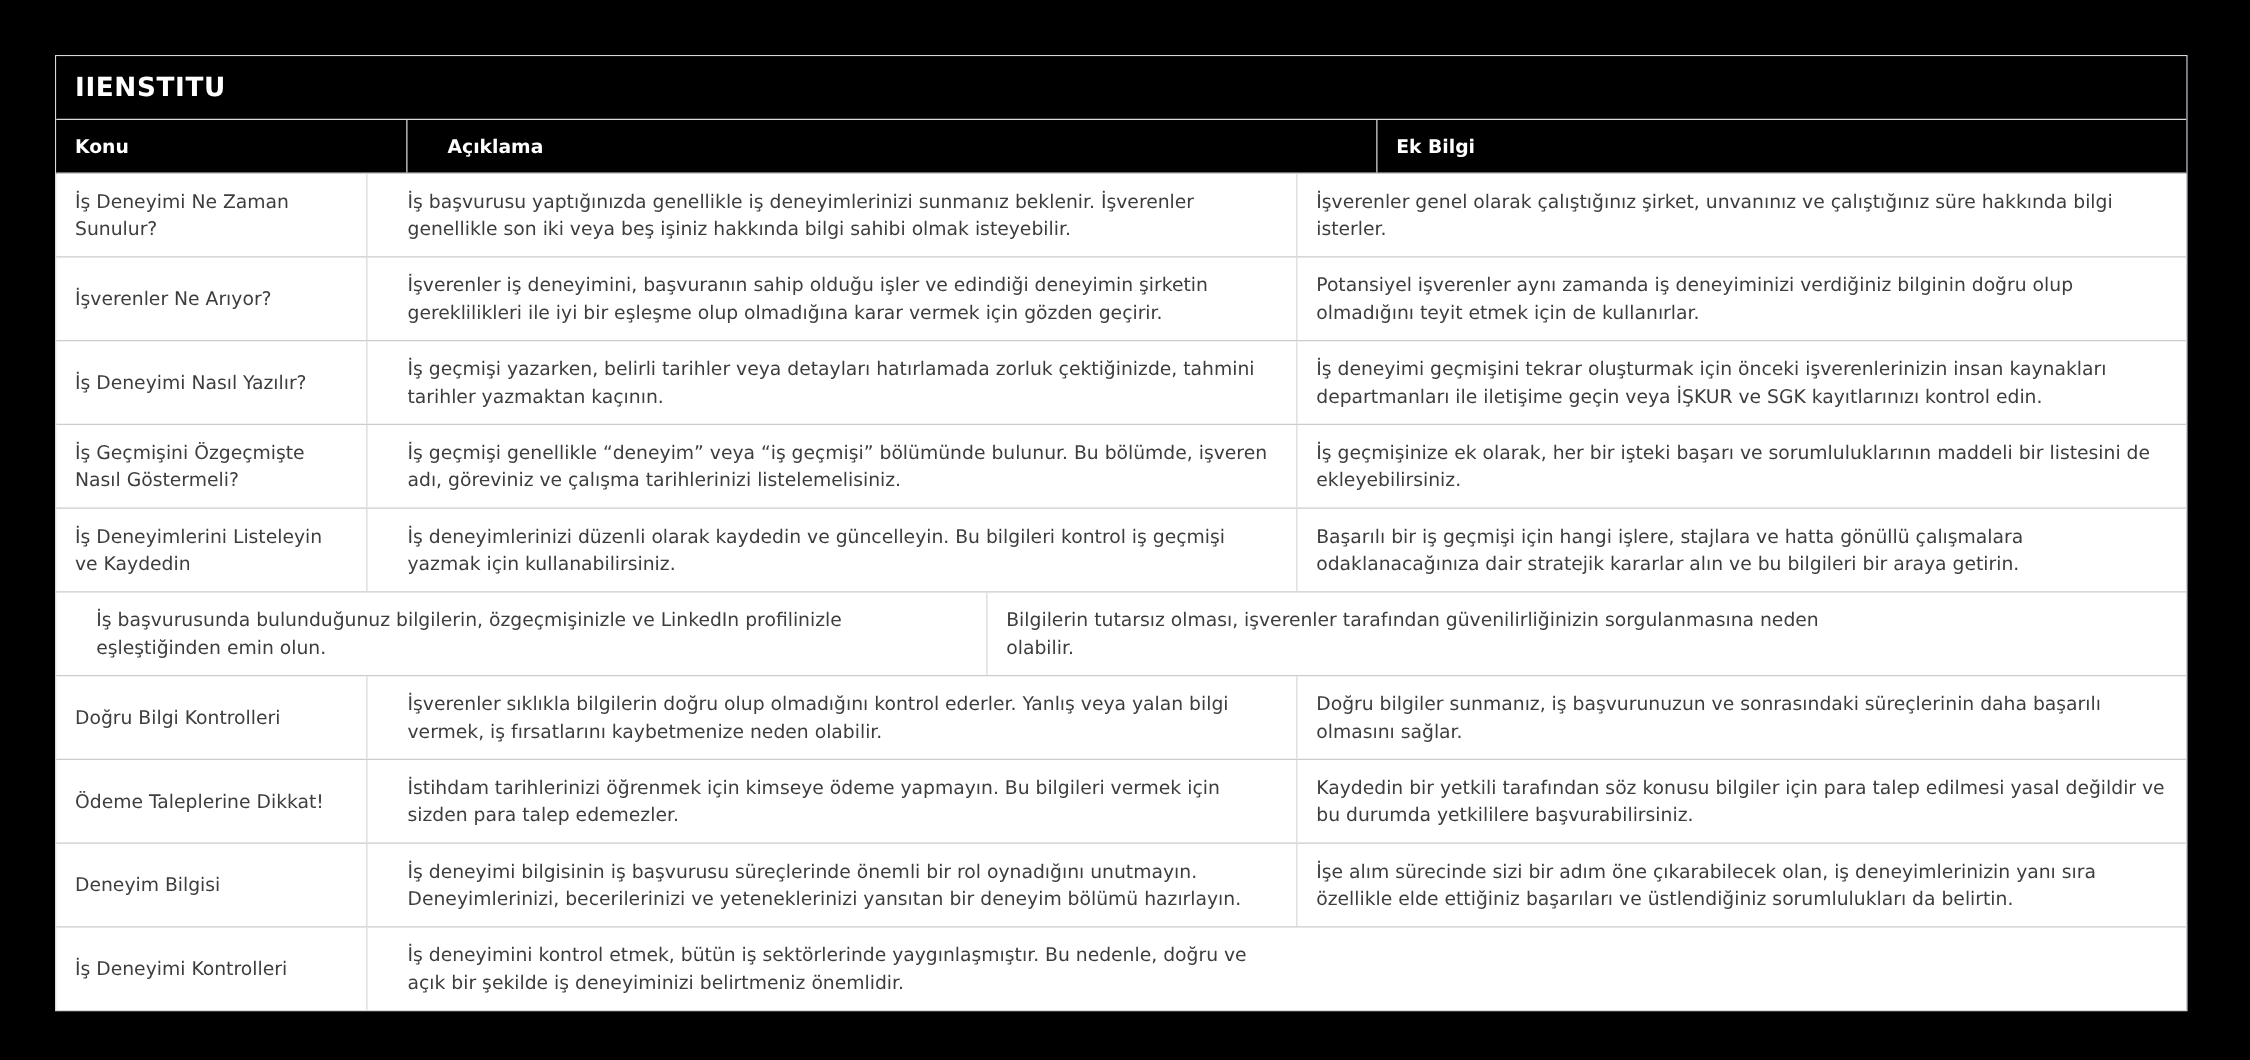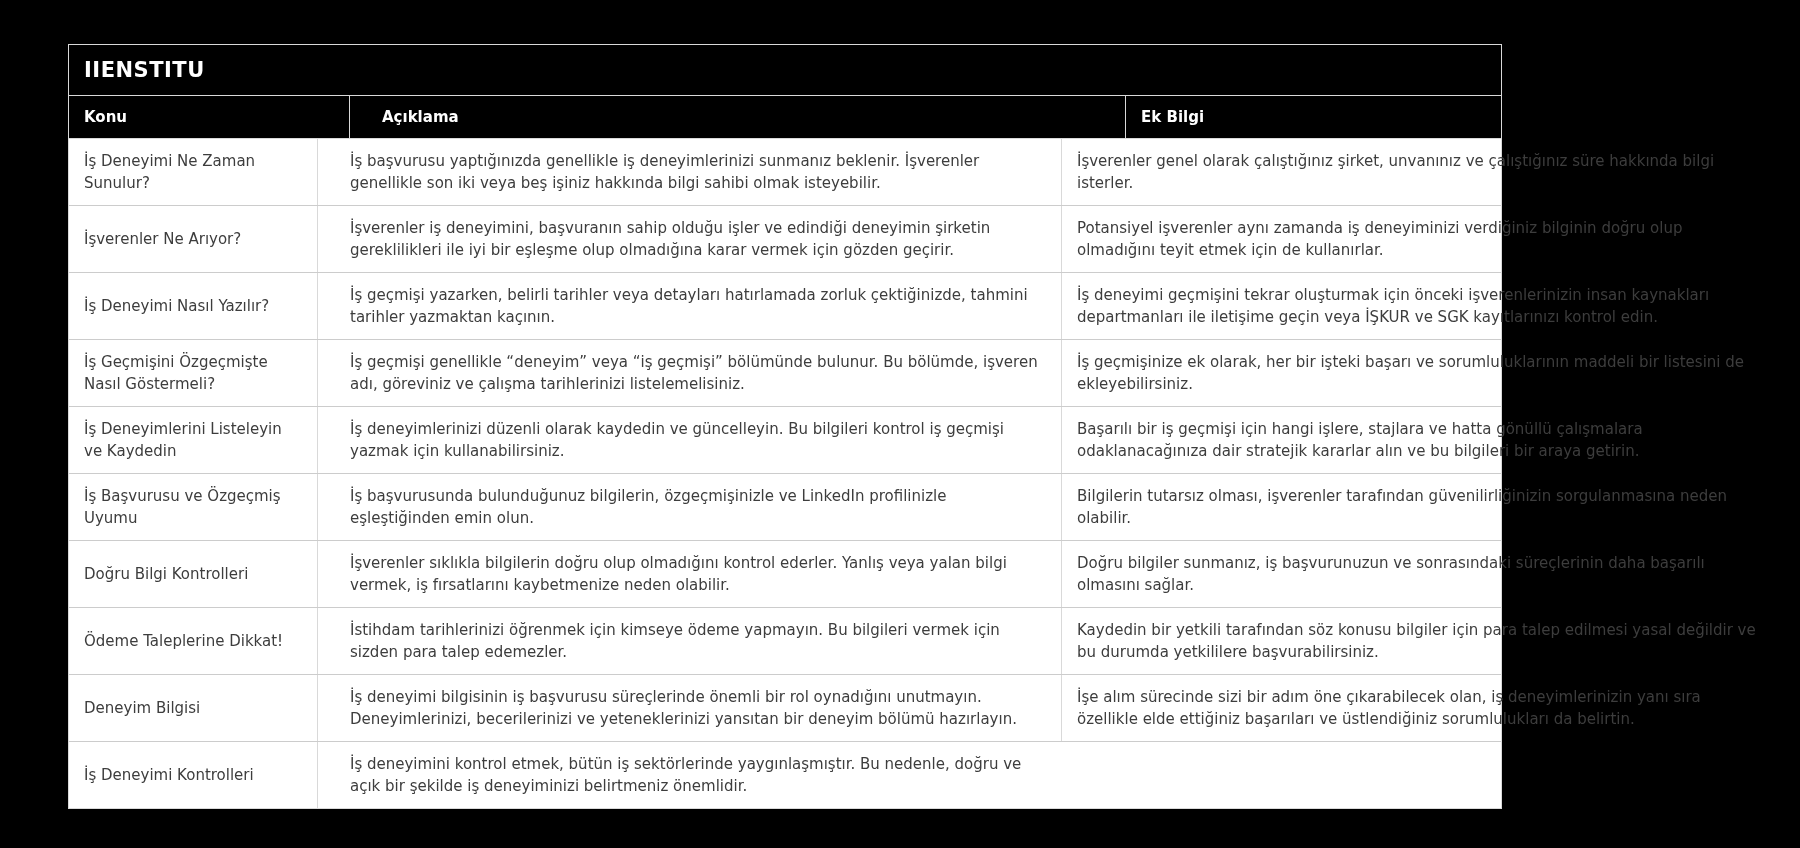--- a/index.html
+++ b/index.html
@@ -12,25 +12,24 @@
     position: relative;
     width: 1800px;
     height: 848px;
     background: #000000;
     overflow: hidden;
   }
   .card {
     position: absolute;
     left: 44px;
     top: 44px;
-    width: 1434px;
+    width: 1706px;
     border: 1px solid #d9d9d9;
     box-sizing: border-box;
     background: #0f172a;
-    margin-left: 24px;
   }
   .title-bar {
     background: #000000;
     color: #ffffff;
     font-size: 21px;
     font-weight: bold;
     padding: 13px 15px;
     border-bottom: 1px solid #d9d9d9;
     letter-spacing: 0.5px;
   }
@@ -150,23 +149,20 @@
           </div>
         <div class="cell col-desc">
             <span>İş deneyimlerinizi düzenli olarak kaydedin ve güncelleyin. Bu bilgileri kontrol iş geçmişi yazmak için kullanabilirsiniz.</span>
           </div>
         <div class="cell col-extra">
             <span>Başarılı bir iş geçmişi için hangi işlere, stajlara ve hatta gönüllü çalışmalara odaklanacağınıza dair stratejik kararlar alın ve bu bilgileri bir araya getirin.</span>
           </div>
       </div>
 
       <div class="row">
-        <div class="cell col-topic">
-            <span>İş Başvurusu ve Özgeçmiş Uyumu</span>
-          </div>
         <div class="cell col-desc">
             <span>İş başvurusunda bulunduğunuz bilgilerin, özgeçmişinizle ve LinkedIn profilinizle eşleştiğinden emin olun.</span>
           </div>
         <div class="cell col-extra">
             <span>Bilgilerin tutarsız olması, işverenler tarafından güvenilirliğinizin sorgulanmasına neden olabilir.</span>
           </div>
       </div>
 
       <div class="row">
         <div class="cell col-topic">

